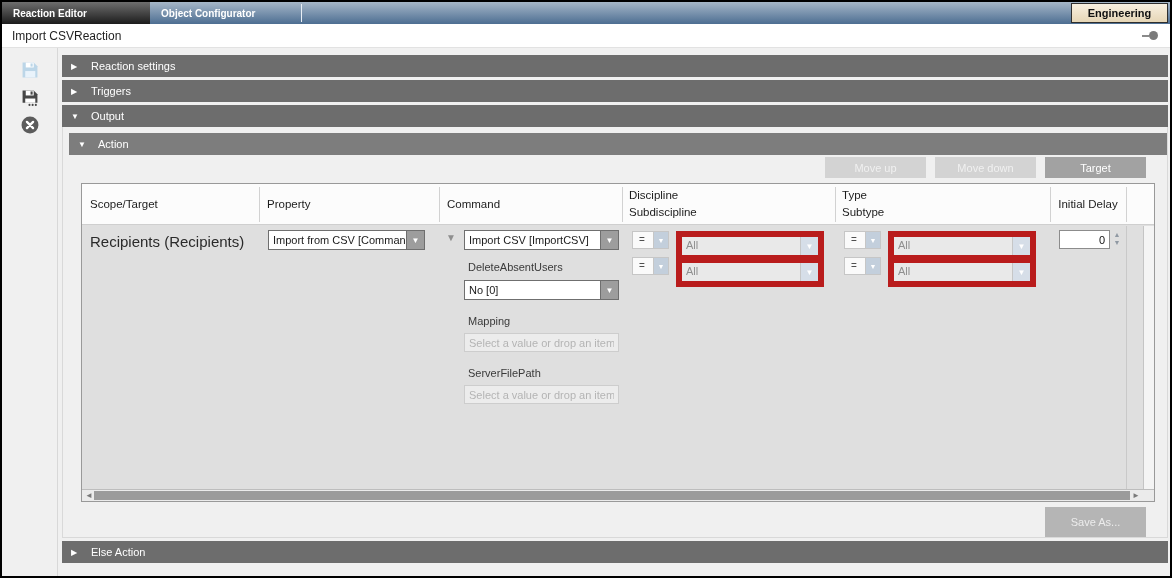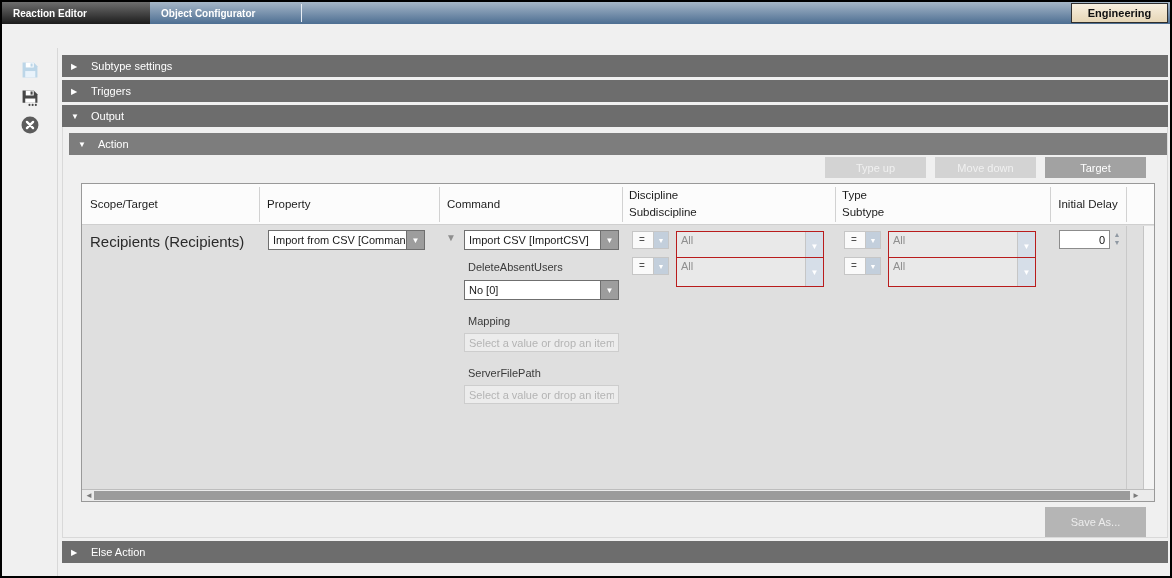--- a/index.html
+++ b/index.html
@@ -49,21 +49,21 @@
   .hs-arrow { position:absolute; top:0; font-size:8px; color:#7a7a7a; line-height:11px; }
   .hs-thumb { position:absolute; left:12px; right:24px; top:1px; bottom:1px; background:#9b9b9b; }
 
   .cell-text { position:absolute; font-size:15px; color:#2a2a2a; white-space:nowrap; }
   .plabel { position:absolute; font-size:11px; color:#3a3a3a; white-space:nowrap; }
 
   .combo { position:absolute; display:flex; border:1px solid #6f6f6f; background:#fff; height:20px; }
   .combo .txt { flex:1; font-size:11px; color:#1a1a1a; padding:3px 2px 0 4px; white-space:nowrap; overflow:hidden; }
   .combo .cbtn { width:18px; background:#9d9d9d; color:#fff; display:flex; align-items:center; justify-content:center; font-size:8px; border-left:1px solid #6f6f6f; }
 
-  .combo.dis { border:1px solid #b91c1c; height:30px; }
+  .combo.dis { border:6px solid #b91c1c; height:30px; }
   .combo.dis .txt { background:#e9e9e9; color:#8f8f8f; padding-top:2px; }
   .combo.dis .cbtn { background:#d6dee8; border-left:1px solid #c6c6c6; }
 
   .op { position:absolute; display:flex; border:1px solid #c6c6c6; height:18px; width:37px; background:#fafafa; }
   .op .txt { flex:1; font-size:10px; color:#4f4f4f; padding:2px 0 0 6px; }
   .op .cbtn { width:15px; background:#c3cfdc; color:#fff; display:flex; align-items:center; justify-content:center; font-size:7px; border-left:1px solid #c6c6c6; }
 
   .caret { position:absolute; font-size:10px; color:#8f8f8f; }
 
   .delay { position:absolute; width:51px; height:19px; border:1px solid #8c8c8c; font-family:"Liberation Sans",sans-serif; font-size:11px; text-align:right; padding-right:4px; background:#fff; color:#111; }
@@ -82,20 +82,27 @@
     <div class="tab tab-dark">
         <span>Reaction Editor</span>
       </div>
     <div class="tab tab-blue">
         <span>Object Configurator</span>
       </div>
     <div class="tab-sep"></div>
   </div>
   <button class="engineering">Engineering</button>
 
+  <div class="titlebar">
+    <span>Import CSVReaction</span>
+    <span class="pin">
+        <span class="stem"></span>
+        <span class="head"></span>
+      </span>
+  </div>
 
   <div class="toolbar">
     <span class="tool" style="top:13px;">
       <svg width="18" height="18" viewBox="0 0 17 17">
         <path d="M1.5 1.5 H12 L15.5 5 V15.5 H1.5 Z" fill="#bcd6e8"></path>
         <rect x="4.5" y="1.5" width="7.5" height="4.6" fill="#ffffff"></rect>
         <rect x="9" y="2.3" width="2" height="3" fill="#bcd6e8"></rect>
         <rect x="4" y="9.5" width="9.5" height="6" fill="#e9f3fb"></rect>
       </svg>
     </span>
@@ -115,42 +122,42 @@
         <circle cx="8.5" cy="8.5" r="8" fill="#5c5c5c"></circle>
         <path d="M5.6 5.6 L11.4 11.4 M11.4 5.6 L5.6 11.4" stroke="#fff" stroke-width="2.2" stroke-linecap="round"></path>
       </svg>
     </span>
   </div>
 
   <div class="content">
 
     <div class="sec">
       <span class="arr">▶</span>
-      <span>Subtype settings</span>
+      <span>Reaction settings</span>
     </div>
 
     <div class="sec">
       <span class="arr">▶</span>
       <span>Triggers</span>
     </div>
 
     <div class="sec" style="margin-bottom:0;">
       <span class="arr">▼</span>
       <span>Output</span>
     </div>
 
     <div class="output-body">
 
       <div class="action-hdr">
         <span class="arr">▼</span>
         <span>Action</span>
       </div>
 
       <div class="btnrow">
-        <button class="gbtn off">Type up</button>
+        <button class="gbtn off">Move up</button>
         <button class="gbtn off">Move down</button>
         <button class="gbtn on">Target</button>
       </div>
 
       <div class="tbl">
 
         <div class="thead">
           <span class="h" style="left:8px; top:14px;">Scope/Target</span>
           <span class="h" style="left:185px; top:14px;">Property</span>
           <span class="h" style="left:365px; top:14px;">Command</span>

